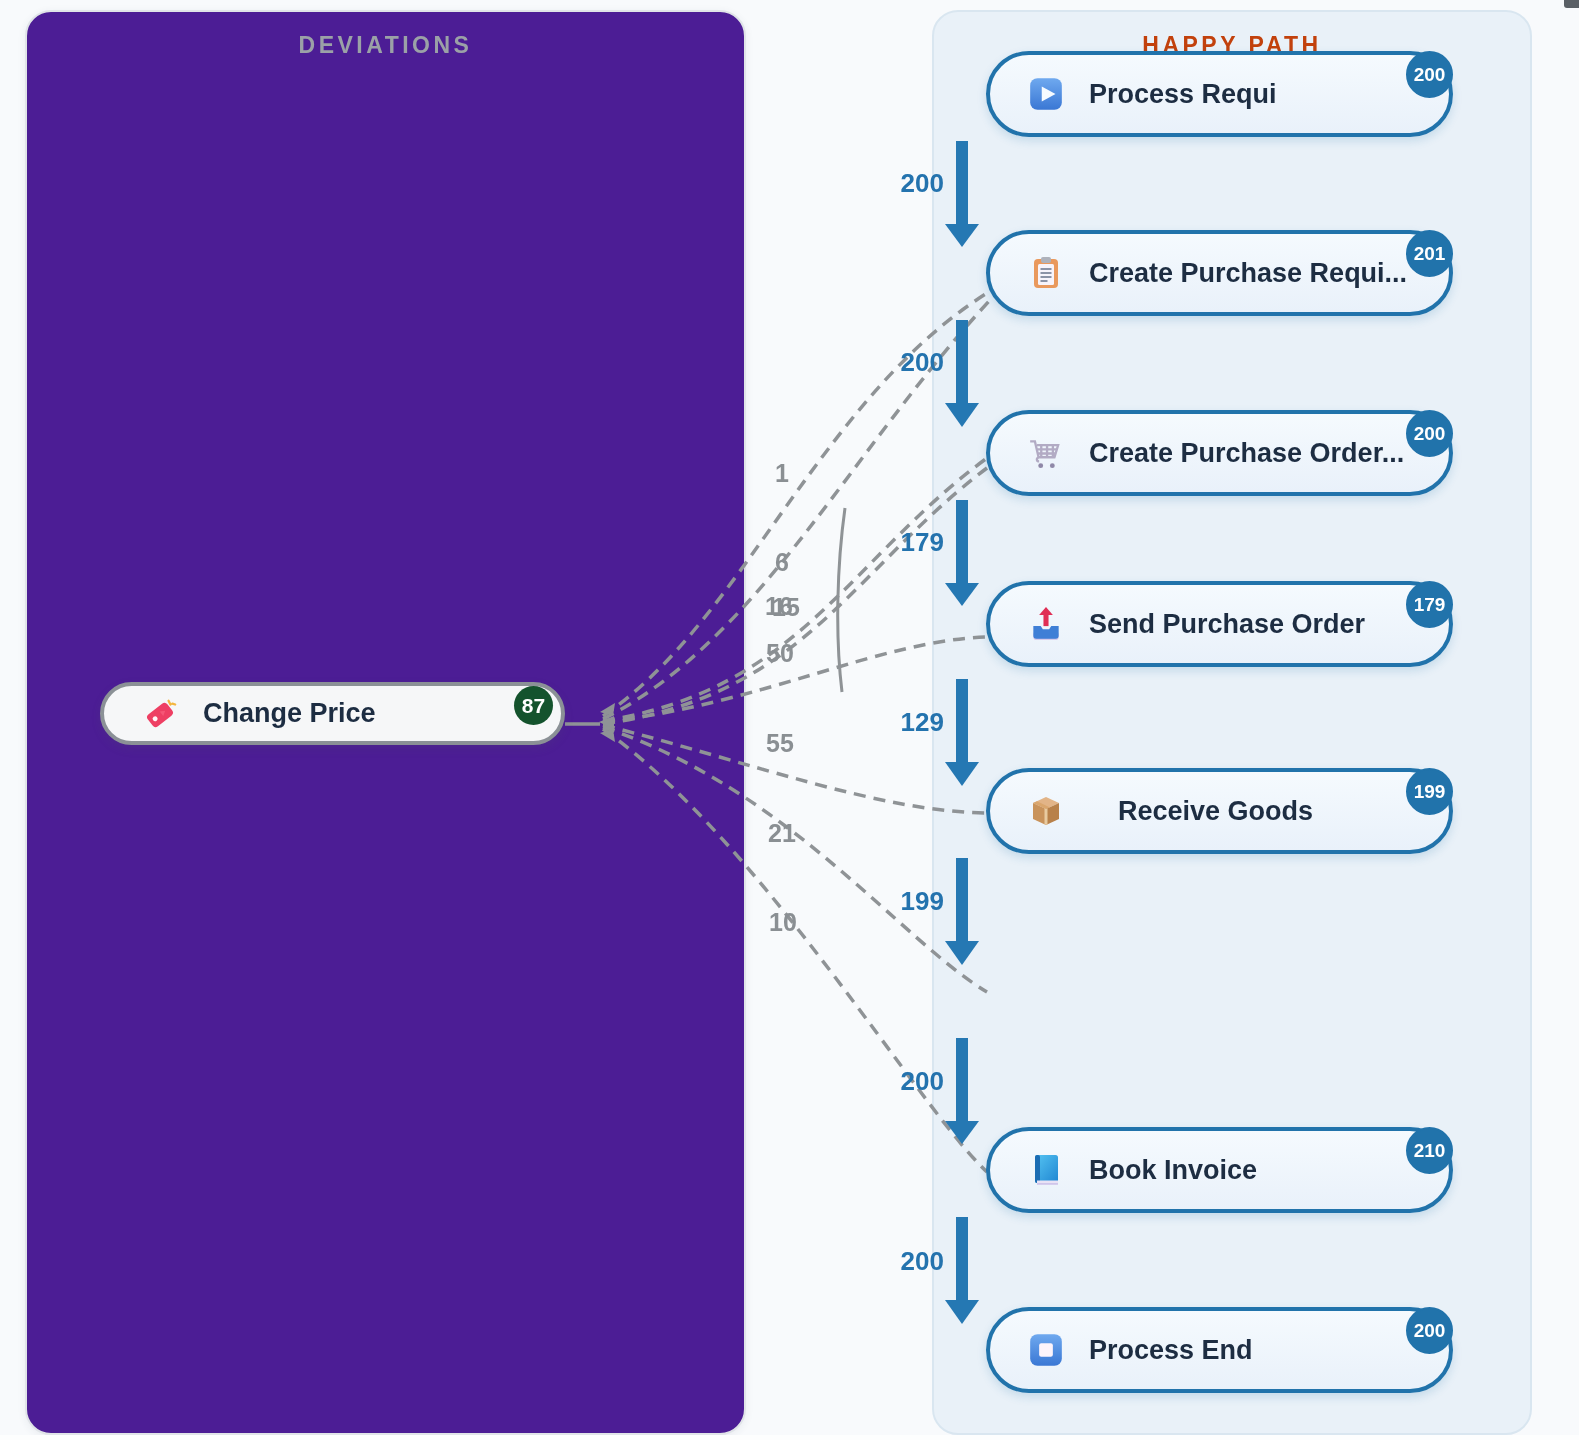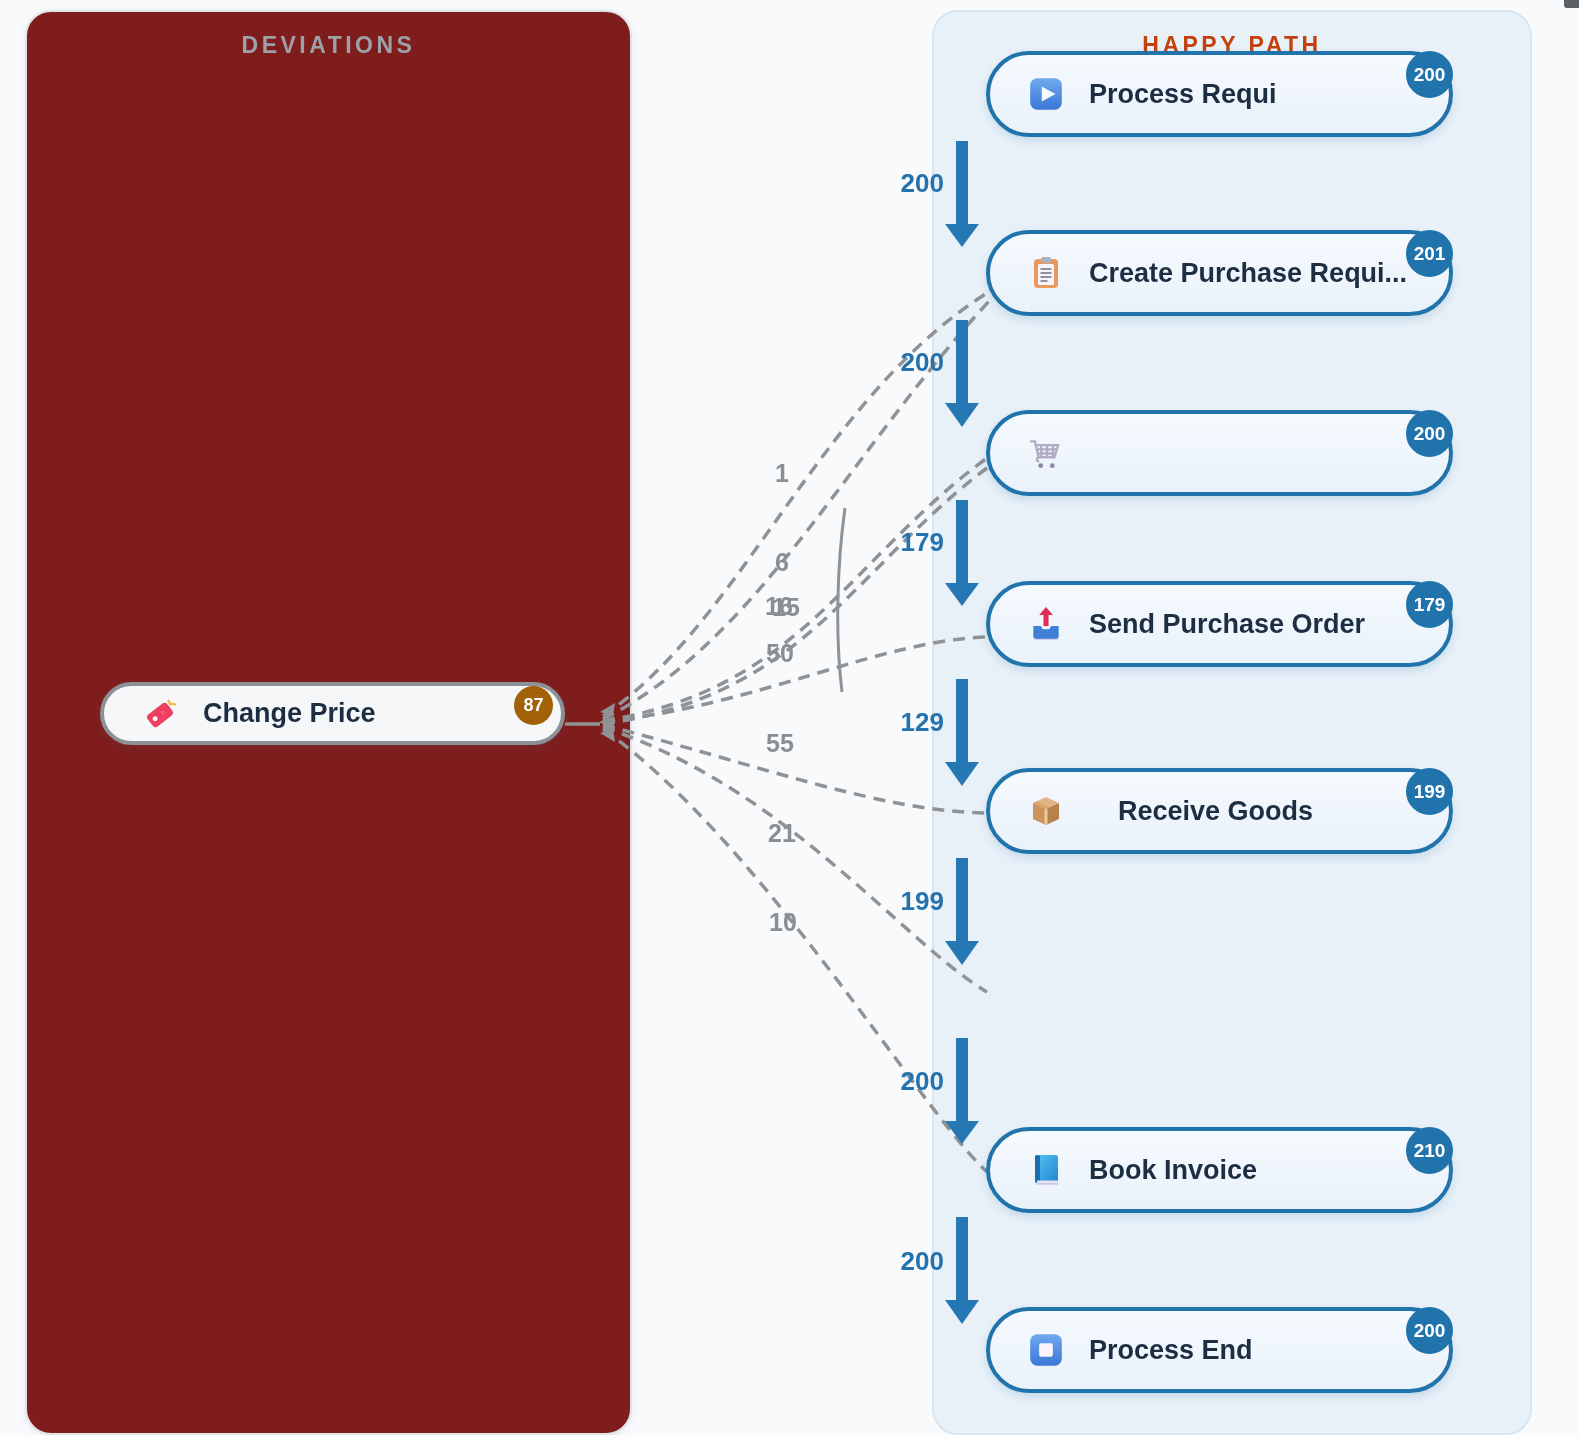--- a/index.html
+++ b/index.html
@@ -3,21 +3,21 @@
 <meta charset="utf-8">
 <style>
   html,body{margin:0;padding:0;}
   .canvas{
     position:relative; width:1579px; height:1440px; overflow:hidden;
     background:#f8fafc;
     font-family:"Liberation Sans", sans-serif;
     -webkit-font-smoothing:antialiased;
   }
   .panel{position:absolute; top:10px; height:1425px; border-radius:26px; box-sizing:border-box;}
-  .panel.dev{left:25px; width:607px; background:#7f1d1d; border:2px solid #e0e4e8; box-shadow:0 2px 8px rgba(40,60,80,.07);}
+  .panel.dev{left:25px; width:721px; background:#4c1d95; border:2px solid #e0e4e8; box-shadow:0 2px 8px rgba(40,60,80,.07);}
   .panel.happy{left:932px; width:600px; background:#e9f1f8; border:2px solid #d9e6f0;}
   .panel-title{
     position:absolute; top:20px; left:0; width:100%; text-align:center;
     font-size:23px; font-weight:bold; letter-spacing:3.5px;
   }
   .panel-title.gray{color:#9ba1a7;}
   .panel-title.blue{color:#c2410c;}
 
   .node{
     position:absolute; box-sizing:border-box; height:86px; border-radius:43px;
@@ -42,22 +42,22 @@
   }
   .badge{
     position:absolute; display:flex; align-items:center; justify-content:center;
     border-radius:50%; color:#fff; font-weight:bold;
   }
   .hnode .badge{
     top:-4px; right:-4px; width:43px; height:43px; font-size:19px;
     background:#2173ab; border:2px solid #2173ab;
   }
   .dnode .badge{
-    top:0px; right:8px; width:39px; height:39px; font-size:18px;
-    background:#a16207;
+    top:0px; right:8px; width:39px; height:39px; font-size:21px;
+    background:#14532d;
   }
   .edge-label{
     position:absolute; transform:translate(-50%,-50%);
     font-size:25px; font-weight:bold; color:#8a8f93; line-height:1;
   }
   .flow-label{
     position:absolute; transform:translate(-100%,-50%);
     font-size:26px; font-weight:bold; color:#2473ae; line-height:1;
   }
   svg.layer{position:absolute; left:0; top:0; pointer-events:none;}
@@ -188,20 +188,21 @@
         <g stroke="#b2abc4" stroke-width="2.2" fill="none">
           <path d="M3,7 h4.5 l3.5,15 h15 l3.5,-11.5 h-20"></path>
           <path d="M13.5,10.5 v11.5 M19,10.5 v11.5 M24.5,10.5 v11.5"></path>
           <path d="M9.5,14.5 h18 M10.5,18.5 h16"></path>
           <path d="M11,22 c-2.5,1 -2,4 0.5,4"></path>
         </g>
         <circle cx="13" cy="30" r="2.3" fill="#8f88a8"></circle>
         <circle cx="24" cy="30" r="2.3" fill="#8f88a8"></circle>
       </svg>
     </span>
+    <span class="nlabel">Create Purchase Order...</span>
     <div class="badge">200</div>
   </div>
 
   <div class="node hnode" style="top:581px;">
     <span class="icon">
       <svg width="38" height="38" viewBox="0 0 36 36">
         <rect x="6" y="25" width="24" height="8" rx="3" fill="#cdbfe6"></rect>
         <path d="M6,20 h7 l2,3 h6 l2,-3 h7 v9 a3,3 0 0 1 -3,3 h-18 a3,3 0 0 1 -3,-3 z" fill="#3f7fd6"></path>
         <rect x="15.6" y="8" width="4.8" height="12" fill="#e02e55"></rect>
         <polygon points="11.5,9.5 24.5,9.5 18,2" fill="#e02e55"></polygon>

